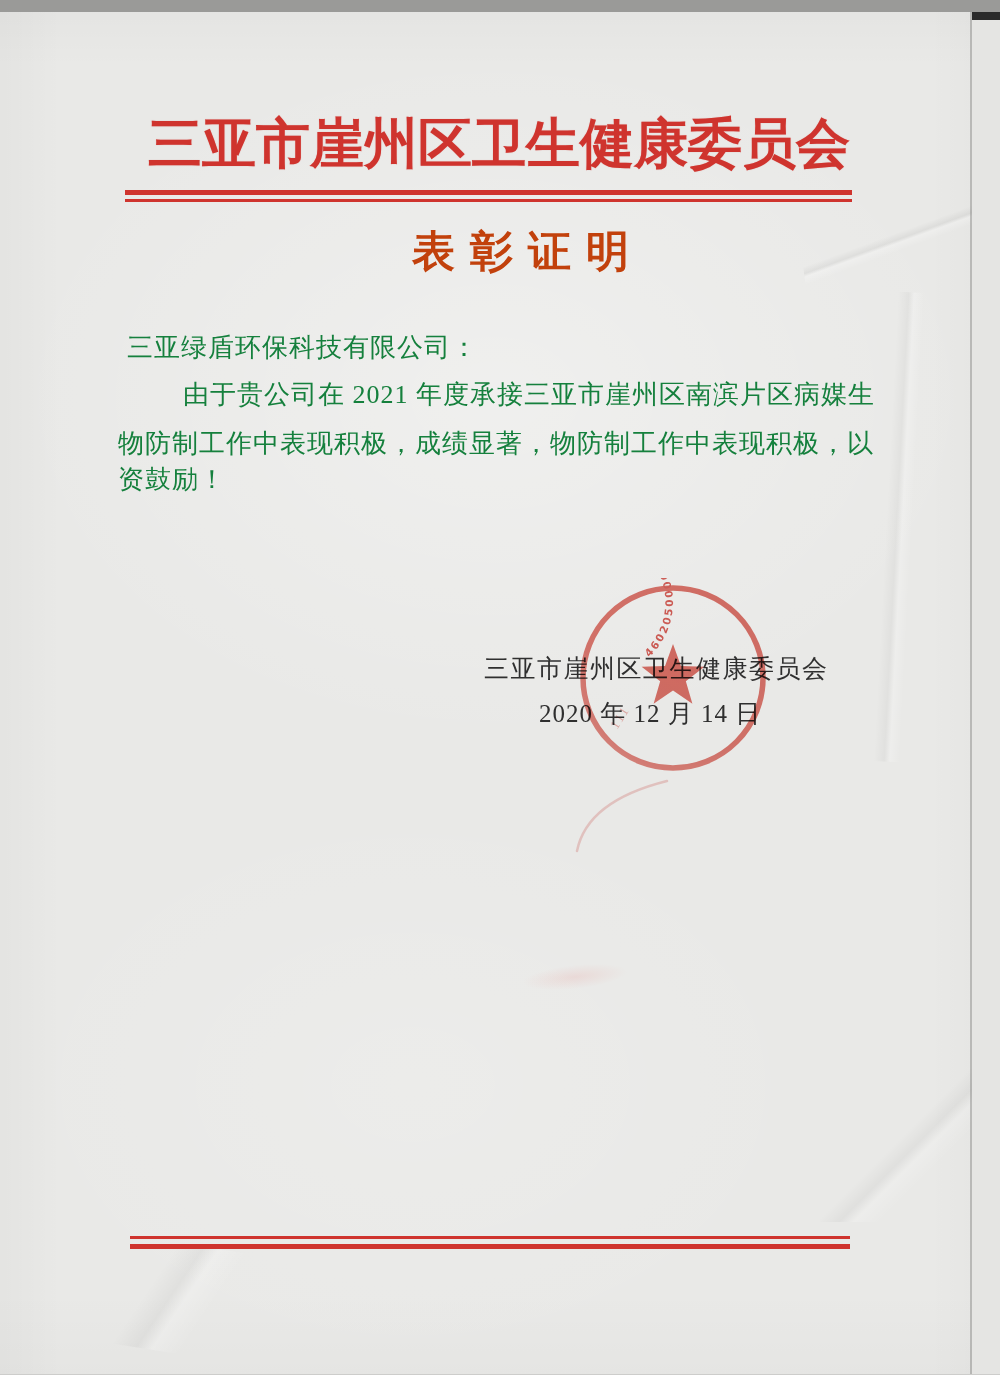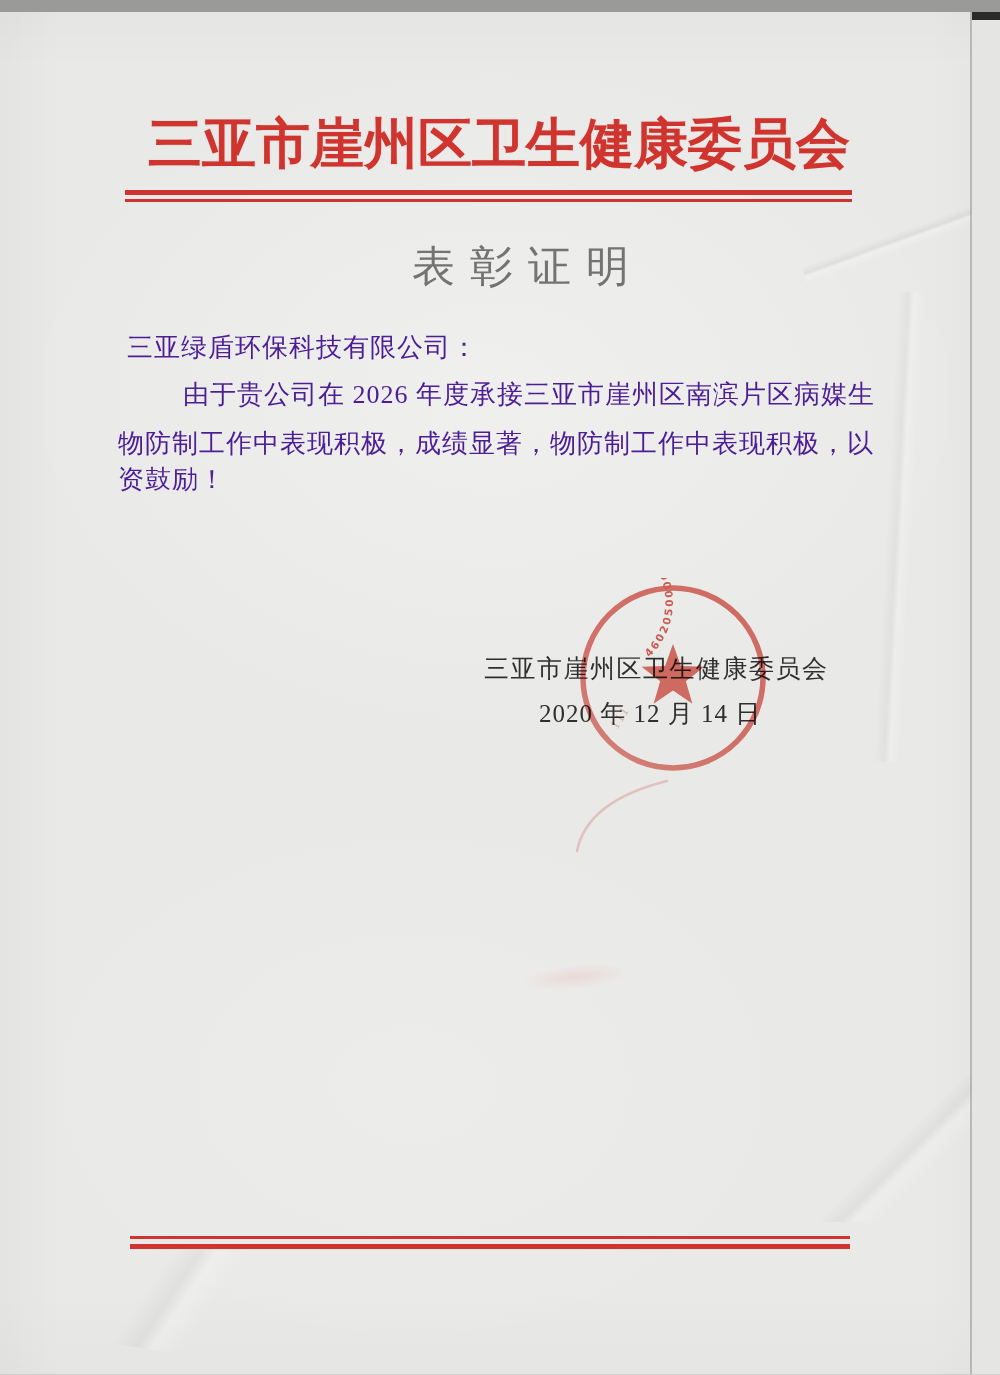--- a/index.html
+++ b/index.html
@@ -67,28 +67,28 @@
     font-size:54px;font-weight:bold;line-height:1.2;
     letter-spacing:0px;white-space:nowrap;
     text-shadow:0 0 1px rgba(207,52,46,.35);
   }
   .letterhead-rule{
     position:absolute;left:125px;top:178px;width:727px;height:4px;
     border-top:5px solid var(--rule-red,#cf342e);
     border-bottom:3px solid var(--rule-red,#cf342e);
   }
   .doc-title{
-    position:absolute;left:412px;top:226px;
-    color:#737373;font-size:43px;font-weight:normal;
+    position:absolute;left:412px;top:211px;
+    color:#c2410c;font-size:43px;font-weight:bold;
     letter-spacing:15px;white-space:nowrap;
   }
 
   
   .body-text{
-    position:absolute;color:#4c1d95;font-size:26px;
+    position:absolute;color:#15803d;font-size:26px;
     letter-spacing:1px;white-space:nowrap;line-height:1.2;
   }
   .salutation{left:127px;top:320px;}
   .body-line-2{left:183px;top:367px;}
   .body-line-3{left:118px;top:416px;}
   .body-line-4{left:118px;top:452px;}
 
   
   .sig-org{
     position:absolute;left:484px;top:640px;
@@ -132,21 +132,21 @@
   <div class="crease crease-bl"></div>
   <div class="crease crease-br"></div>
 
   <div class="letterhead">三亚市崖州区卫生健康委员会</div>
 
   <div class="letterhead-rule"></div>
 
   <div class="doc-title">表彰证明</div>
 
   <div class="body-text salutation">三亚绿盾环保科技有限公司：</div>
-  <div class="body-text body-line-2">由于贵公司在 2026 年度承接三亚市崖州区南滨片区病媒生</div>
+  <div class="body-text body-line-2">由于贵公司在 2021 年度承接三亚市崖州区南滨片区病媒生</div>
   <div class="body-text body-line-3">物防制工作中表现积极，成绩显著，物防制工作中表现积极，以</div>
   <div class="body-text body-line-4">资鼓励！</div>
 
   <div class="sig-org">三亚市崖州区卫生健康委员会</div>
   <div class="sig-date">2020 年 12 月 14 日</div>
 
   <svg class="seal" viewBox="0 0 200 200" xmlns="http://www.w3.org/2000/svg">
     <defs>
       <path id="ring-path" d="M 100,168 A 68,68 0 1,1 99.9,168" fill="none"></path>
       <path id="code-path" d="M 24,100 A 76,76 0 1,0 23.9,100" fill="none"></path>

